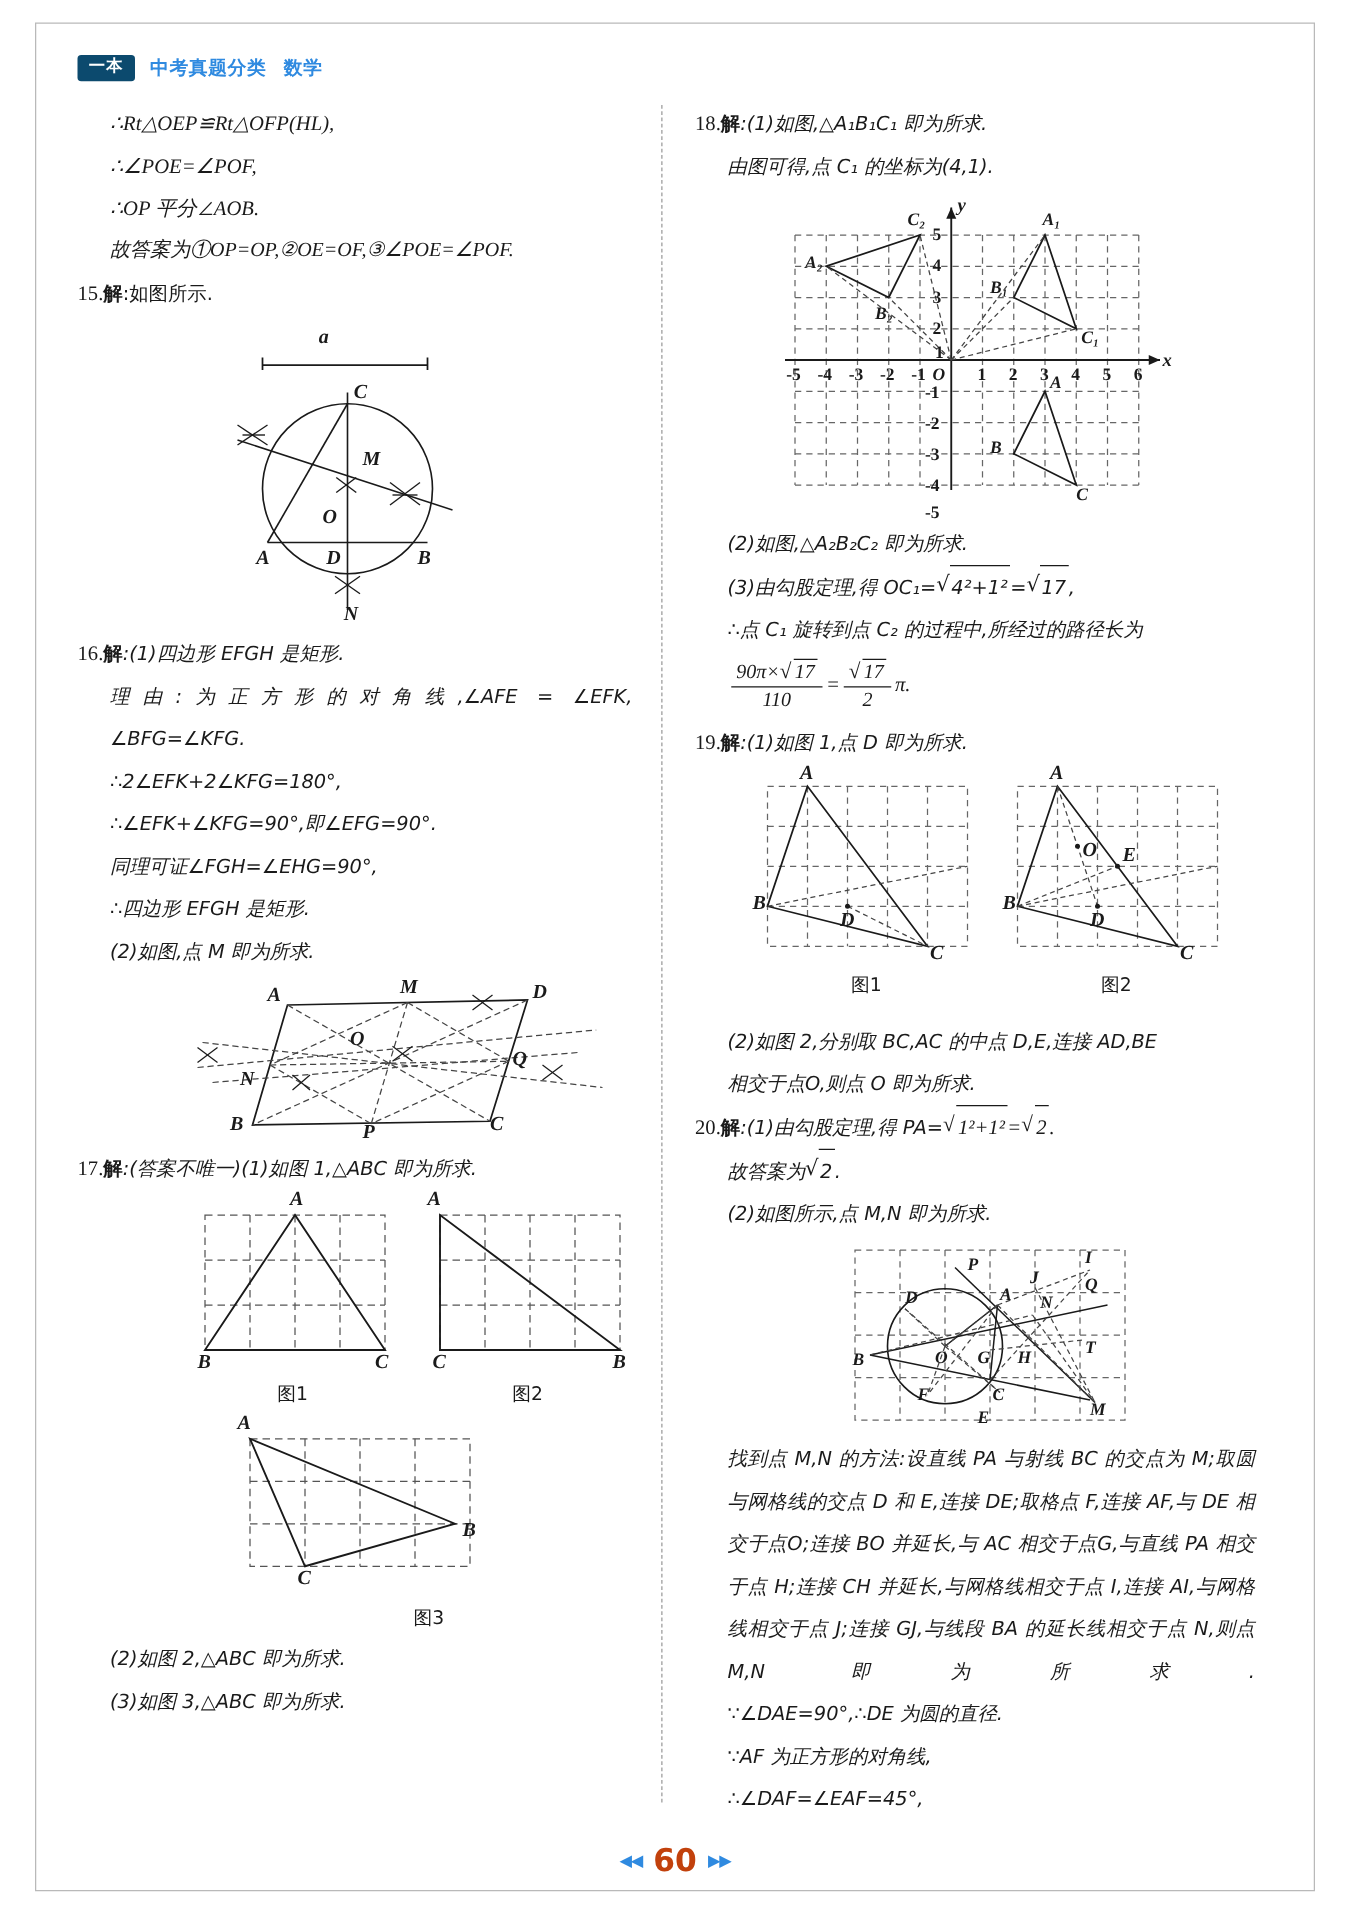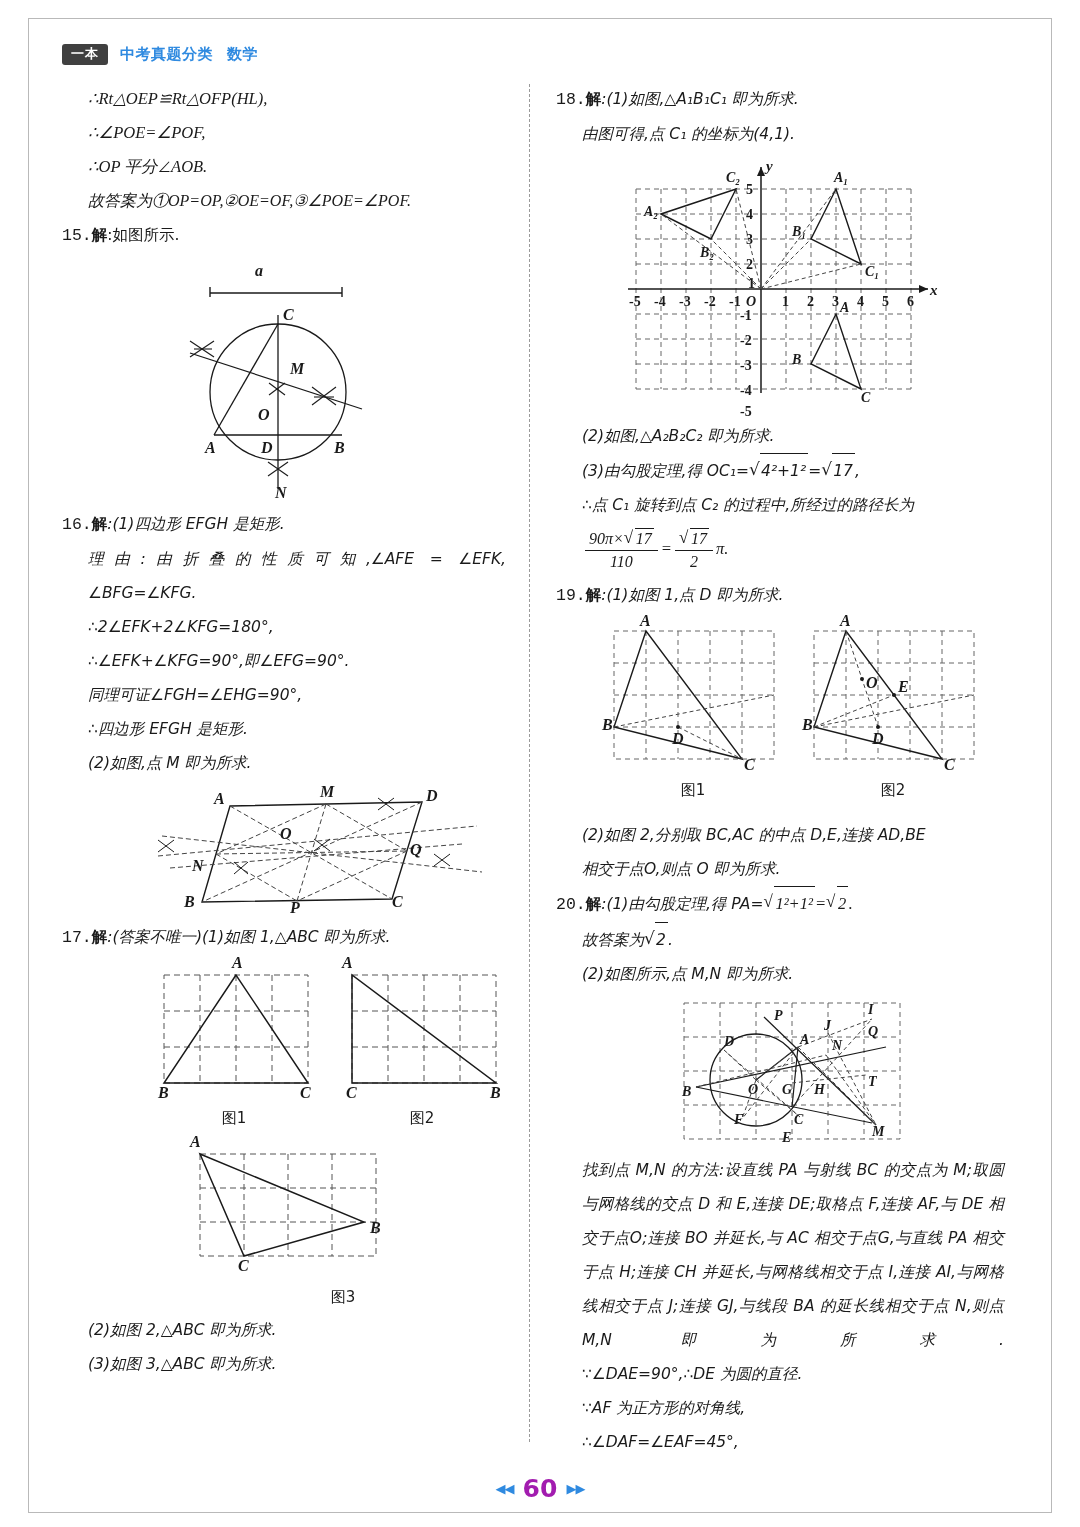--- a/index.html
+++ b/index.html
@@ -16,21 +16,21 @@
     position:absolute; left:28px; top:18px; right:28px; bottom:14px;
     border:1px solid #b9b9b9;
     pointer-events:none;
   }
   
   .header {
     position:absolute; left:62px; top:44px;
     display:flex; align-items:center; gap:12px;
   }
   .brand-badge {
-    background:#404040; color:#fff;
+    background:#0c4a6e; color:#fff;
     font-family:"DejaVu Sans","Liberation Sans",sans-serif;
     font-size:13px; font-weight:bold;
     padding:2px 9px 3px; border-radius:3px;
     letter-spacing:1px; line-height:1.25;text-align:right;
   }
   .header-title {
     color:#2f8ae0;
     font-family:"DejaVu Sans","Liberation Sans",sans-serif;
     font-size:15px; font-weight:bold; letter-spacing:.5px;
   }
@@ -46,21 +46,21 @@
     width:0; height:1358px;
     border-left:1px dashed #9a9a9a;
   }
   
   .ln {
     font-size:16.5px;
     line-height:34px;
     white-space:nowrap;
   }
   .ind1 { margin-left:26px; }
-  .num { font-family:Liberation Mono, monospace; }
+  .num { font-family:Liberation Serif, serif; }
   .b   { font-weight:bold; }
   .it  { font-style:italic; font-family:"Liberation Serif",serif; }
   .cn  { font-family:"DejaVu Sans","Liberation Sans",sans-serif; font-size:15.5px; }
   .justify {
     text-align:justify; text-align-last:justify;
     white-space:normal; line-height:34px;
   }
   
   .sqrt { display:inline-block; position:relative; padding-left:11px; }
   .sqrt::before {
@@ -91,21 +91,21 @@
   }
   .lbl.sm { font-size:14px; }
   svg { display:block; overflow:visible; }
   
   .footer {
     position:absolute; left:0; right:0; bottom:24px;
     display:flex; justify-content:center; align-items:center; gap:9px;
   }
   .pagenum {
     font-family:"DejaVu Sans","Liberation Sans",sans-serif;
-    font-size:25px; font-weight:bold; color:#a21caf;
+    font-size:25px; font-weight:bold; color:#c2410c;
   }
   .arrows { color:#2f8ae0; font-size:13px; letter-spacing:-1px; }
 </style>
 </head>
 <body>
 
 <div class="page-border"></div>
 
 <div class="header">
   <div class="brand-badge">一本</div>
@@ -164,21 +164,21 @@
     <div class="lbl" style="left:196px; top:150px;">O</div>
     <div class="lbl" style="left:143px; top:183px;">A</div>
     <div class="lbl" style="left:199px; top:183px;">D</div>
     <div class="lbl" style="left:272px; top:183px;">B</div>
     <div class="lbl" style="left:213px; top:228px;">N</div>
   </div>
 
   <div class="ln" style="margin-top:2px;">
     <span class="num">16.</span><span class="b cn">解</span><span class="cn it">:(1)四边形 EFGH 是矩形.</span>
   </div>
-  <div class="ln ind1 cn it justify" style="width:418px;">理由:由折叠的性质可知,∠AFE = ∠EFK,</div>
+  <div class="ln ind1 cn it justify" style="width:418px;">理由:为正方形的对角线,∠AFE = ∠EFK,</div>
   <div class="ln ind1 cn it">∠BFG=∠KFG.</div>
   <div class="ln ind1 cn it">∴2∠EFK+2∠KFG=180°,</div>
   <div class="ln ind1 cn it">∴∠EFK+∠KFG=90°,即∠EFG=90°.</div>
   <div class="ln ind1 cn it">同理可证∠FGH=∠EHG=90°,</div>
   <div class="ln ind1 cn it">∴四边形 EFGH 是矩形.</div>
   <div class="ln ind1 cn it">(2)如图,点 M 即为所求.</div>
 
   <div class="fig" style="height:130px; margin-top:4px;">
     <svg width="452" height="130">
 

